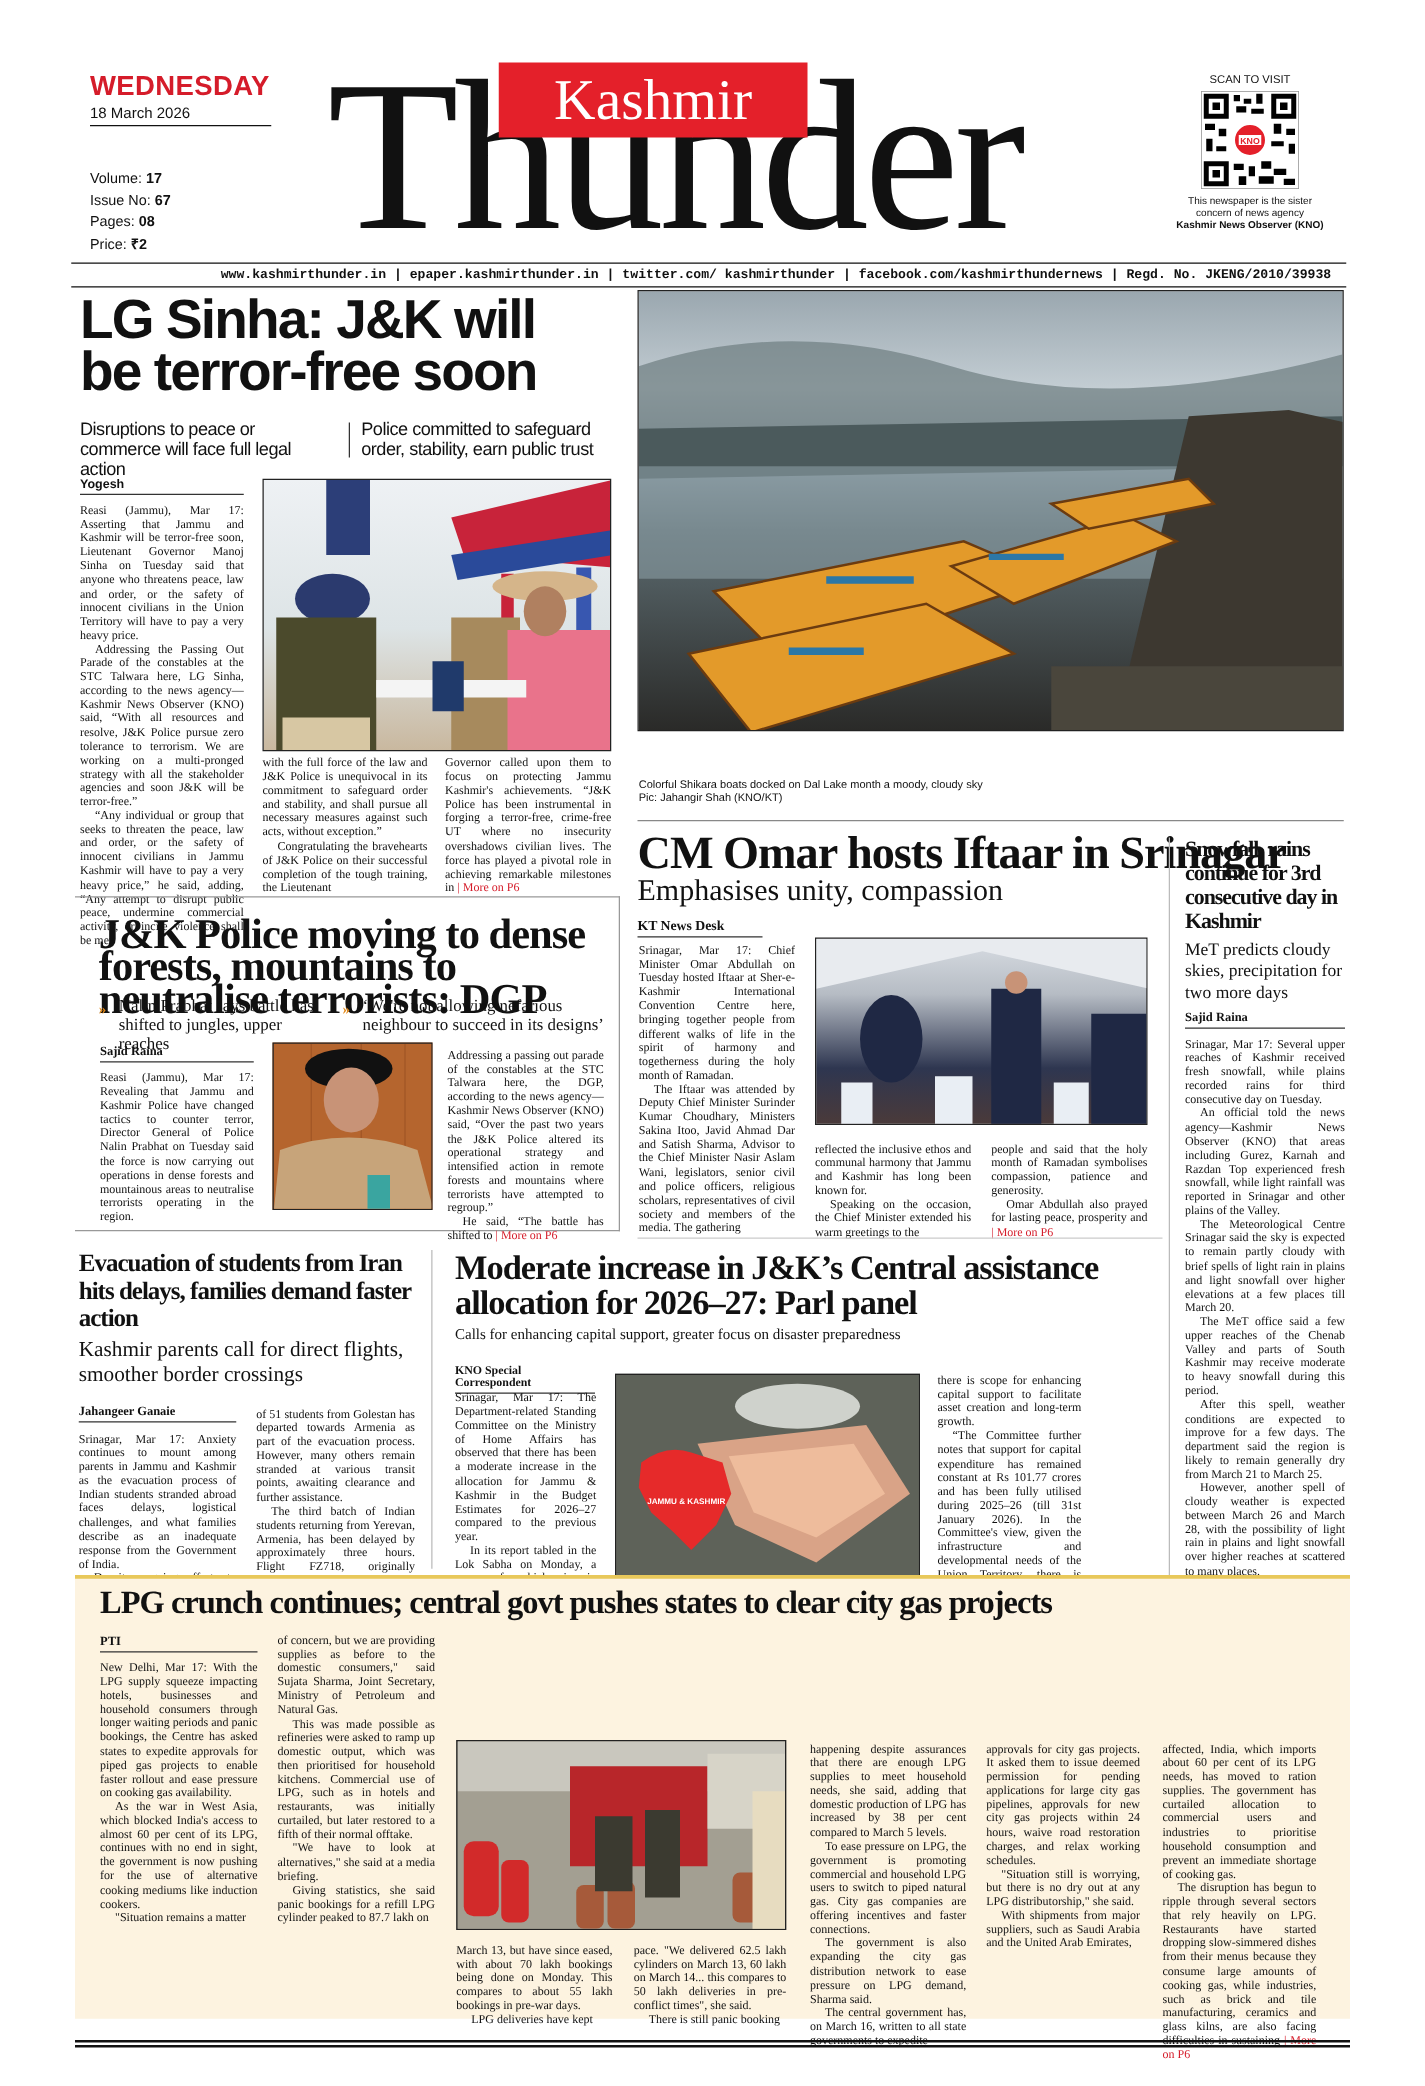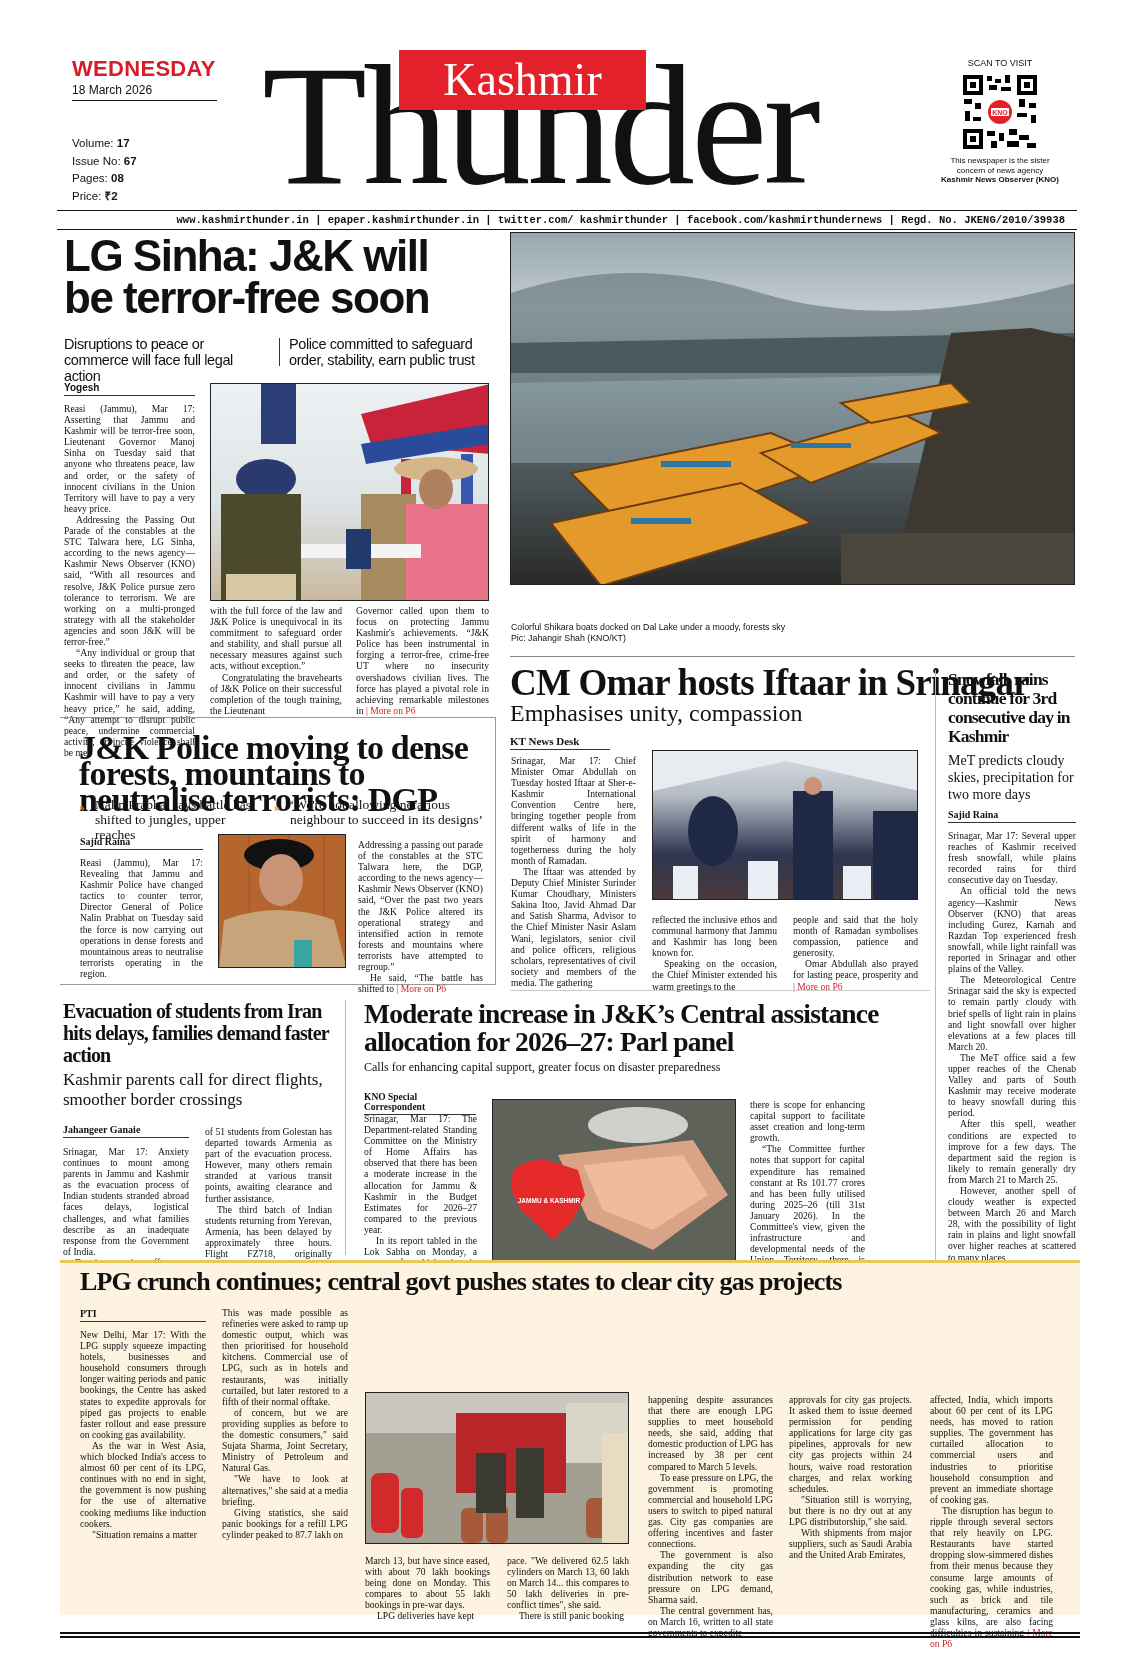--- a/index.html
+++ b/index.html
@@ -150,21 +150,21 @@
     </g>
     <g fill="#2c77a6">
         <rect x="150" y="228" width="70" height="6"></rect>
         <rect x="280" y="210" width="60" height="5"></rect>
         <rect x="120" y="285" width="60" height="6"></rect>
       </g>
     <rect x="330" y="300" width="235" height="53" fill="#4a463c"></rect>
   </svg>
 </div>
 <div class="abs sans" style="left:511px;top:622px;font-size:8.8px;line-height:11px">
-  <div>Colorful Shikara boats docked on Dal Lake under a moody, forests sky</div>
+  <div>Colorful Shikara boats docked on Dal Lake month a moody, cloudy sky</div>
   <div>Pic: Jahangir Shah (KNO/KT)</div>
 </div>
 <div class="abs" style="left:510px;top:656px;width:565px;border-top:1px solid #888"></div>
 
 <div class="abs" style="left:60px;top:717px;width:436px;height:268px;border:1px solid #999;border-left:none"></div>
 <div class="abs hl-serif" style="left:79px;top:735px;width:410px;font-size:34px;line-height:26px">J&amp;K Police moving to dense forests, mountains to neutralise terrorists: DGP</div>
 <div class="abs" style="left:79px;top:797px;width:190px;font-size:13.5px;line-height:15px;padding-left:16px">
   <span class="abs" style="left:0;top:3px;color:#e38a1a;font-weight:bold;font-size:12px">»</span>
   <span>Nalin Prabhat says battle has shifted to jungles, upper reaches</span>
 </div>
@@ -290,22 +290,22 @@
 
 <div class="abs lpg-box"></div>
 <div class="abs hl-serif" style="left:80px;top:1267px;width:990px;font-size:26px;line-height:30px">LPG crunch continues; central govt pushes states to clear city gas projects</div>
 <div class="abs byline" style="left:80px;top:1308px;width:126px;font-family:'Liberation Serif',serif">PTI</div>
 <div class="abs body-text" style="left:80px;top:1329px;width:126px">
   <p>New Delhi, Mar 17: With the LPG supply squeeze impacting hotels, businesses and household consumers through longer waiting periods and panic bookings, the Centre has asked states to expedite approvals for piped gas projects to enable faster rollout and ease pressure on cooking gas availability.</p>
   <p>As the war in West Asia, which blocked India's access to almost 60 per cent of its LPG, continues with no end in sight, the government is now pushing for the use of alternative cooking mediums like induction cookers.</p>
   <p>"Situation remains a matter</p>
 </div>
 <div class="abs body-text" style="left:222px;top:1307px;width:126px">
+  <p>of concern, but we are providing supplies as before to the domestic consumers," said Sujata Sharma, Joint Secretary, Ministry of Petroleum and Natural Gas.</p>
   <p>This was made possible as refineries were asked to ramp up domestic output, which was then prioritised for household kitchens. Commercial use of LPG, such as in hotels and restaurants, was initially curtailed, but later restored to a fifth of their normal offtake.</p>
-  <p>of concern, but we are providing supplies as before to the domestic consumers," said Sujata Sharma, Joint Secretary, Ministry of Petroleum and Natural Gas.</p>
   <p>"We have to look at alternatives," she said at a media briefing.</p>
   <p>Giving statistics, she said panic bookings for a refill LPG cylinder peaked to 87.7 lakh on</p>
 </div>
 <div class="abs img-box" style="left:365px;top:1392px;width:264px;height:152px;background:#8c8a80">
   <svg width="264" height="152" viewBox="0 0 264 152">
     <rect width="264" height="152" fill="#a39f92"></rect>
     <rect x="0" y="0" width="264" height="40" fill="#c9c7be"></rect>
     <rect x="90" y="20" width="110" height="80" fill="#b8262a"></rect>
     <rect x="200" y="10" width="64" height="60" fill="#d7d4c8"></rect>
     <g fill="#d22a2a">

